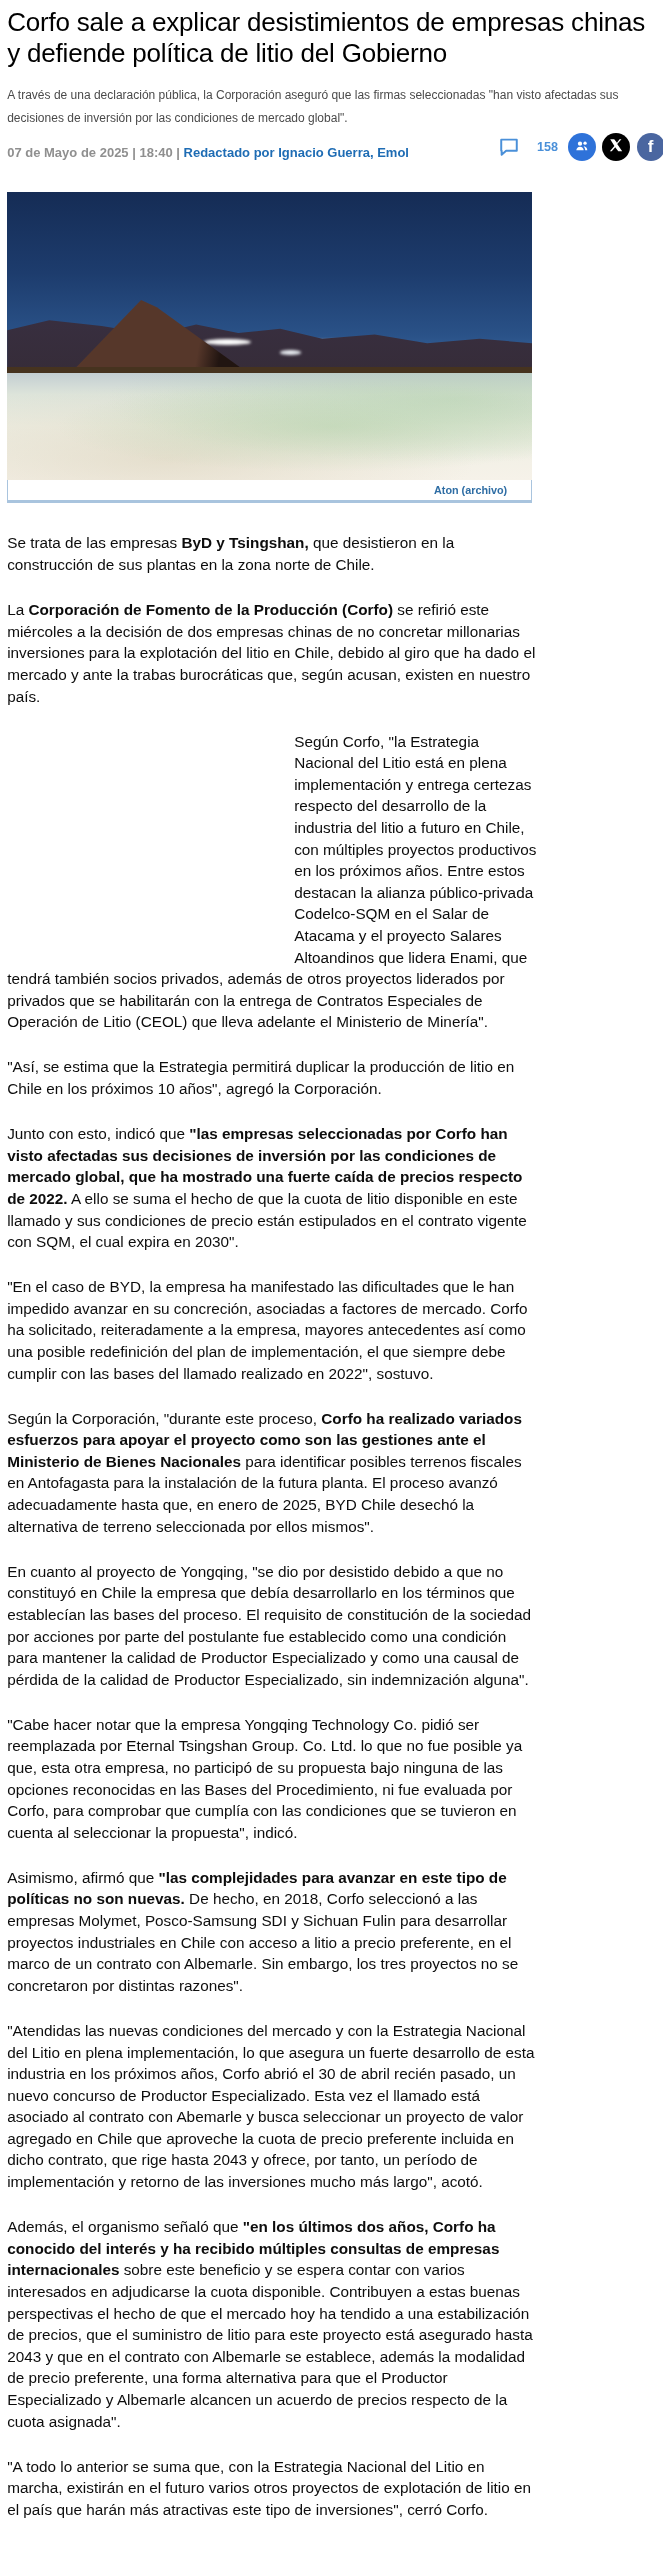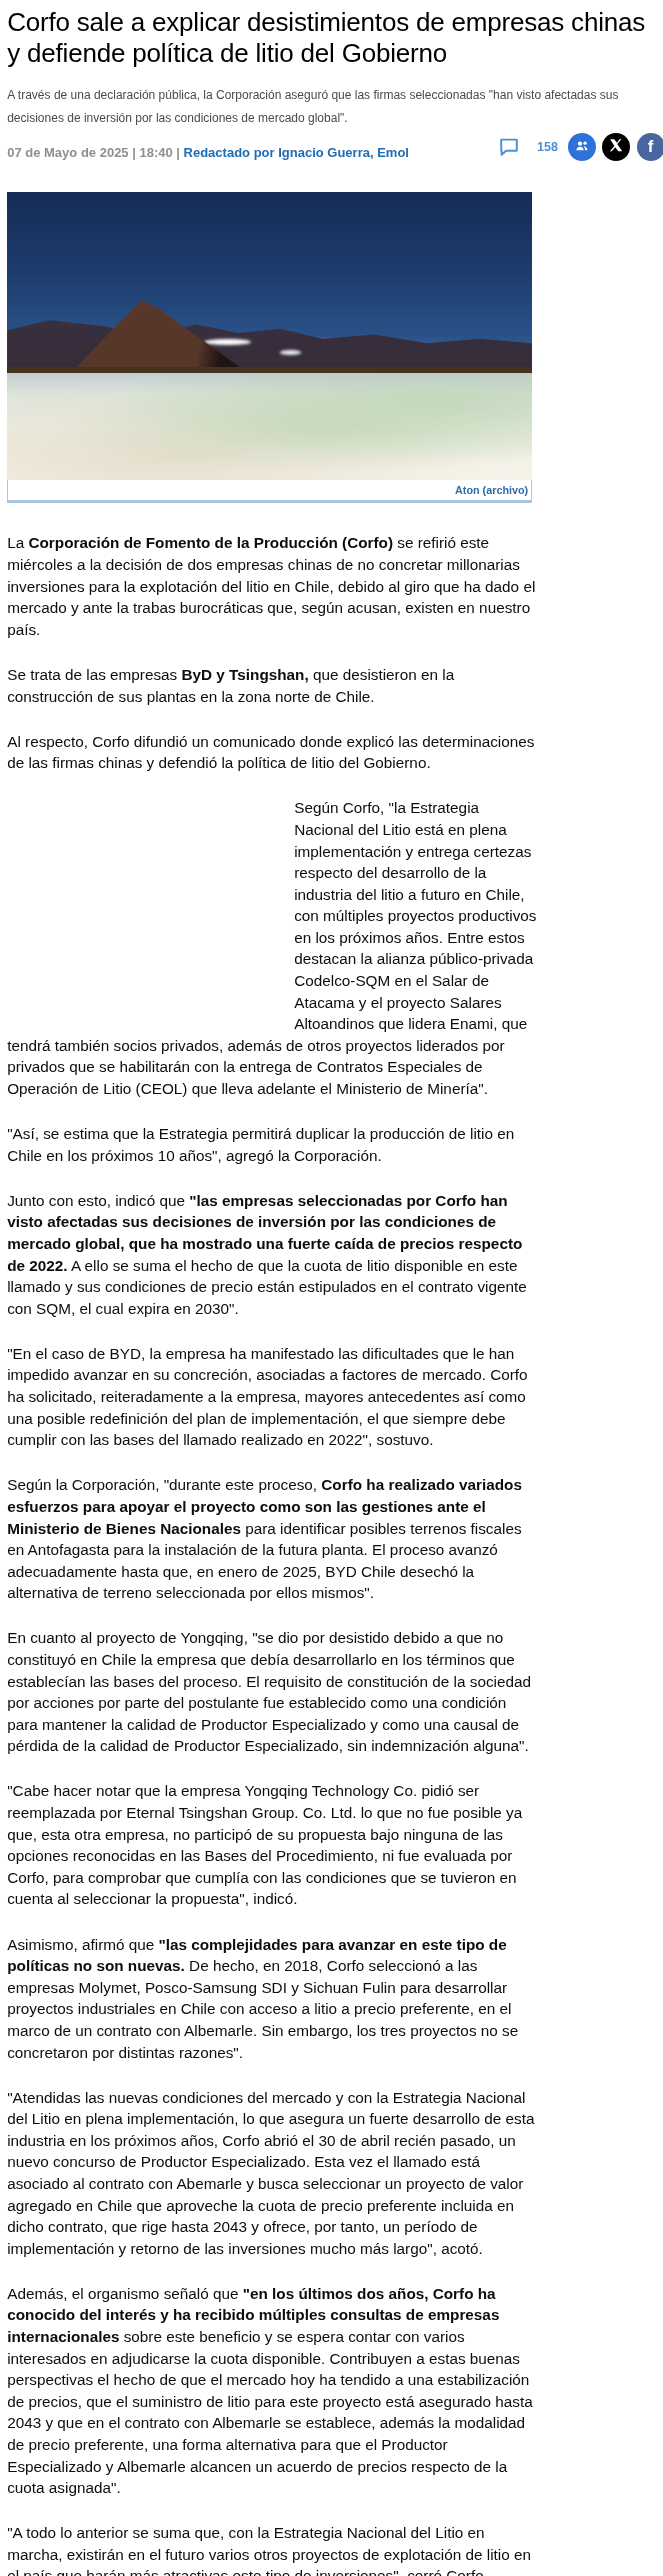--- a/index.html
+++ b/index.html
@@ -43,21 +43,21 @@
     clip-path:polygon(12% 63%,25.5% 37.5%,28.5% 40%,46% 63%);}
   .shore{position:absolute; left:0; top:60.8%; width:100%; height:2.6%; background:#46331f;}
   .salt{position:absolute; left:0; top:63%; width:100%; height:37%;
     background:
       radial-gradient(ellipse at 62% 50%, rgba(176,208,168,.5), transparent 60%),
       radial-gradient(ellipse at 85% 25%, rgba(168,204,162,.45), transparent 55%),
       radial-gradient(ellipse at 30% 80%, rgba(215,205,180,.5), transparent 60%),
       linear-gradient(180deg,#c3ced2 0%, #dde4da 20%, #eeeee3 50%, #f6f2e9 100%);}
   .caption{height:23.5px; border-left:0.9px solid var(--caption-border); border-right:0.9px solid var(--caption-border);
     border-bottom:3.6px solid var(--caption-border); background:#fff; text-align:right;
-    font-size:10.8px; font-weight:700; color:var(--caption-blue); line-height:20px; padding-right:3px;}
+    font-size:10.8px; font-weight:700; color:var(--caption-blue); line-height:20px; padding-right:24px;}
   .article{margin:29px 7.2px 0; width:530px; font-size:15.3px; line-height:21.6px; color:#0d0d0d;}
   .article p{margin-bottom:23.5px; word-spacing:normal;}
   .article p.with-ad{margin-top:20px;}
   .ad-float{float:left; width:271px; height:225px; margin-right:16px; background:#fff;}
   b{font-weight:700;}
 </style>
 </head>
 <body>
 
 <header class="header">
@@ -116,23 +116,22 @@
     <div class="snow"></div>
     <div class="snow2"></div>
     <div class="hill"></div>
     <div class="shore"></div>
     <div class="salt"></div>
   </div>
   <figcaption class="caption">Aton (archivo)</figcaption>
 </figure>
 
 <div class="article">
+    <p><span>Se trata de las empresas </span><b>ByD y Tsingshan,</b><span> que desistieron en la construcción de sus plantas en la zona norte de Chile.</span></p>
     <p><span>La </span><b>Corporación de Fomento de la Producción (Corfo)</b><span> se refirió este miércoles a la decisión de dos empresas chinas de no concretar millonarias inversiones para la explotación del litio en Chile, debido al giro que ha dado el mercado y ante la trabas burocráticas que, según acusan, existen en nuestro país.</span></p>
-    <p><span>Se trata de las empresas </span><b>ByD y Tsingshan,</b><span> que desistieron en la construcción de sus plantas en la zona norte de Chile.</span></p>
-    <p><span>Al respecto, Corfo difundió un comunicado donde explicó las determinaciones de las firmas chinas y defendió la política de litio del Gobierno.</span></p>
     <p class="with-ad"><span class="ad-float"></span><span>Según Corfo, "la Estrategia Nacional del Litio está en plena implementación y entrega certezas respecto del desarrollo de la industria del litio a futuro en Chile, con múltiples proyectos productivos en los próximos años. Entre estos destacan la alianza público-privada Codelco-SQM en el Salar de Atacama y el proyecto Salares Altoandinos que lidera Enami, que tendrá también socios privados, además de otros proyectos liderados por privados que se habilitarán con la entrega de Contratos Especiales de Operación de Litio (CEOL) que lleva adelante el Ministerio de Minería".</span></p>
     <p><span>"Así, se estima que la Estrategia permitirá duplicar la producción de litio en Chile en los próximos 10 años", agregó la Corporación.</span></p>
     <p><span>Junto con esto, indicó que </span><b>"las empresas seleccionadas por Corfo han visto afectadas sus decisiones de inversión por las condiciones de mercado global, que ha mostrado una fuerte caída de precios respecto de 2022.</b><span> A ello se suma el hecho de que la cuota de litio disponible en este llamado y sus condiciones de precio están estipulados en el contrato vigente con SQM, el cual expira en 2030".</span></p>
     <p><span>"En el caso de BYD, la empresa ha manifestado las dificultades que le han impedido avanzar en su concreción, asociadas a factores de mercado. Corfo ha solicitado, reiteradamente a la empresa, mayores antecedentes así como una posible redefinición del plan de implementación, el que siempre debe cumplir con las bases del llamado realizado en 2022", sostuvo.</span></p>
     <p><span>Según la Corporación, "durante este proceso, </span><b>Corfo ha realizado variados esfuerzos para apoyar el proyecto como son las gestiones ante el Ministerio de Bienes Nacionales</b><span> para identificar posibles terrenos fiscales en Antofagasta para la instalación de la futura planta. El proceso avanzó adecuadamente hasta que, en enero de 2025, BYD Chile desechó la alternativa de terreno seleccionada por ellos mismos".</span></p>
     <p><span>En cuanto al proyecto de Yongqing, "se dio por desistido debido a que no constituyó en Chile la empresa que debía desarrollarlo en los términos que establecían las bases del proceso. El requisito de constitución de la sociedad por acciones por parte del postulante fue establecido como una condición para mantener la calidad de Productor Especializado y como una causal de pérdida de la calidad de Productor Especializado, sin indemnización alguna".</span></p>
     <p><span>"Cabe hacer notar que la empresa Yongqing Technology Co. pidió ser reemplazada por Eternal Tsingshan Group. Co. Ltd. lo que no fue posible ya que, esta otra empresa, no participó de su propuesta bajo ninguna de las opciones reconocidas en las Bases del Procedimiento, ni fue evaluada por Corfo, para comprobar que cumplía con las condiciones que se tuvieron en cuenta al seleccionar la propuesta", indicó.</span></p>
     <p><span>Asimismo, afirmó que </span><b>"las complejidades para avanzar en este tipo de políticas no son nuevas.</b><span> De hecho, en 2018, Corfo seleccionó a las empresas Molymet, Posco-Samsung SDI y Sichuan Fulin para desarrollar proyectos industriales en Chile con acceso a litio a precio preferente, en el marco de un contrato con Albemarle. Sin embargo, los tres proyectos no se concretaron por distintas razones".</span></p>
     <p><span>"Atendidas las nuevas condiciones del mercado y con la Estrategia Nacional del Litio en plena implementación, lo que asegura un fuerte desarrollo de esta industria en los próximos años, Corfo abrió el 30 de abril recién pasado, un nuevo concurso de Productor Especializado. Esta vez el llamado está asociado al contrato con Abemarle y busca seleccionar un proyecto de valor agregado en Chile que aproveche la cuota de precio preferente incluida en dicho contrato, que rige hasta 2043 y ofrece, por tanto, un período de implementación y retorno de las inversiones mucho más largo", acotó.</span></p>
     <p><span>Además, el organismo señaló que </span><b>"en los últimos dos años, Corfo ha conocido del interés y ha recibido múltiples consultas de empresas internacionales</b><span> sobre este beneficio y se espera contar con varios interesados en adjudicarse la cuota disponible. Contribuyen a estas buenas perspectivas el hecho de que el mercado hoy ha tendido a una estabilización de precios, que el suministro de litio para este proyecto está asegurado hasta 2043 y que en el contrato con Albemarle se establece, además la modalidad de precio preferente, una forma alternativa para que el Productor Especializado y Albemarle alcancen un acuerdo de precios respecto de la cuota asignada".</span></p>

